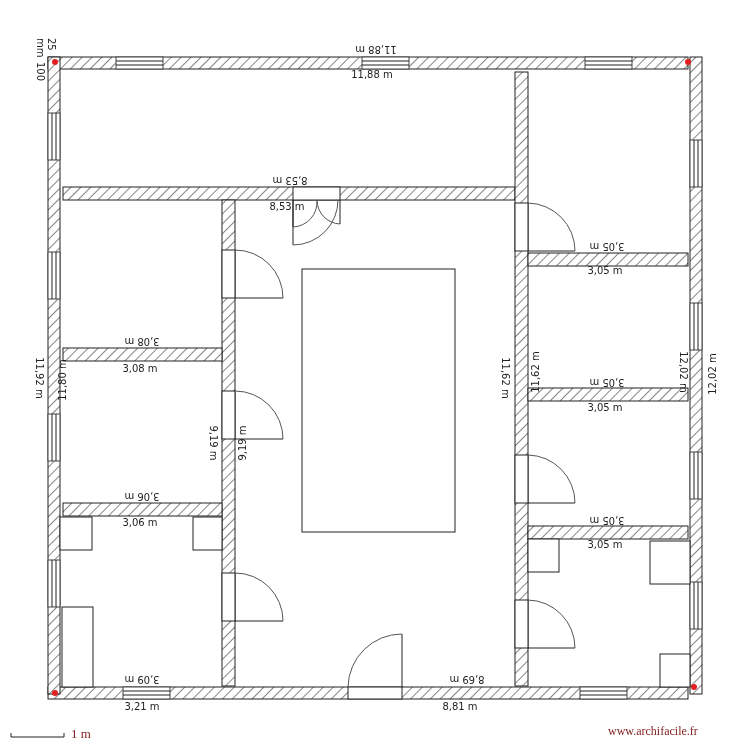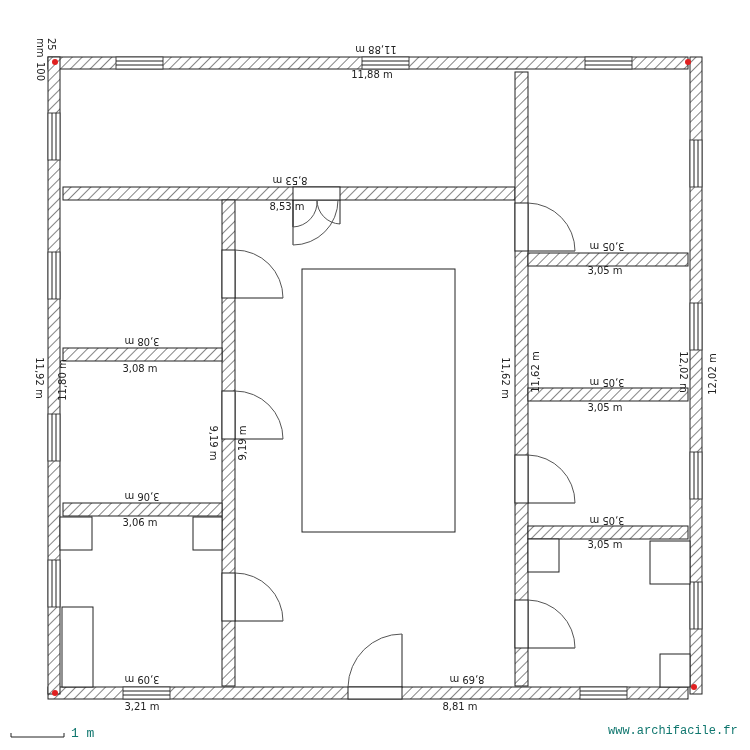--- a/index.html
+++ b/index.html
@@ -5,21 +5,21 @@
     html, body { margin: 0; padding: 0; background: #ffffff; }
     body { width: 750px; height: 750px; position: relative; overflow: hidden; font-family: "DejaVu Sans", sans-serif; }
     svg { position: absolute; left: 0; top: 0; }
     .dim { font-family: "DejaVu Sans", sans-serif; font-size: 10px; fill: #222; }
     .wall { fill: url(#hatch); stroke: #222; stroke-width: 1; }
     .line { stroke: #222; stroke-width: 1; fill: none; }
     .arc { stroke: #555; stroke-width: 1; fill: none; }
     .win { fill: #fff; stroke: #444; stroke-width: 1; }
     .furn { fill: #fff; stroke: #222; stroke-width: 1; }
     .opening { fill: #fff; stroke: #222; stroke-width: 1; }
-    .footer-text { position: absolute; font-family: Liberation Mono, monospace; font-size: 12px; color: #0f766e; text-align: right; }
+    .footer-text { position: absolute; font-family: Liberation Serif, serif; font-size: 12px; color: #7f1d1d; text-align: right; }
   </style>
 </head>
 <body>
 
 <svg width="750" height="750" viewBox="0 0 750 750">
   <defs>
     <pattern id="hatch" patternUnits="userSpaceOnUse" width="7" height="7" patternTransform="rotate(45)">
       <rect width="7" height="7" fill="#fff"></rect>
       <line x1="0" y1="0" x2="0" y2="7" stroke="#333" stroke-width="1.2"></line>
     </pattern>

